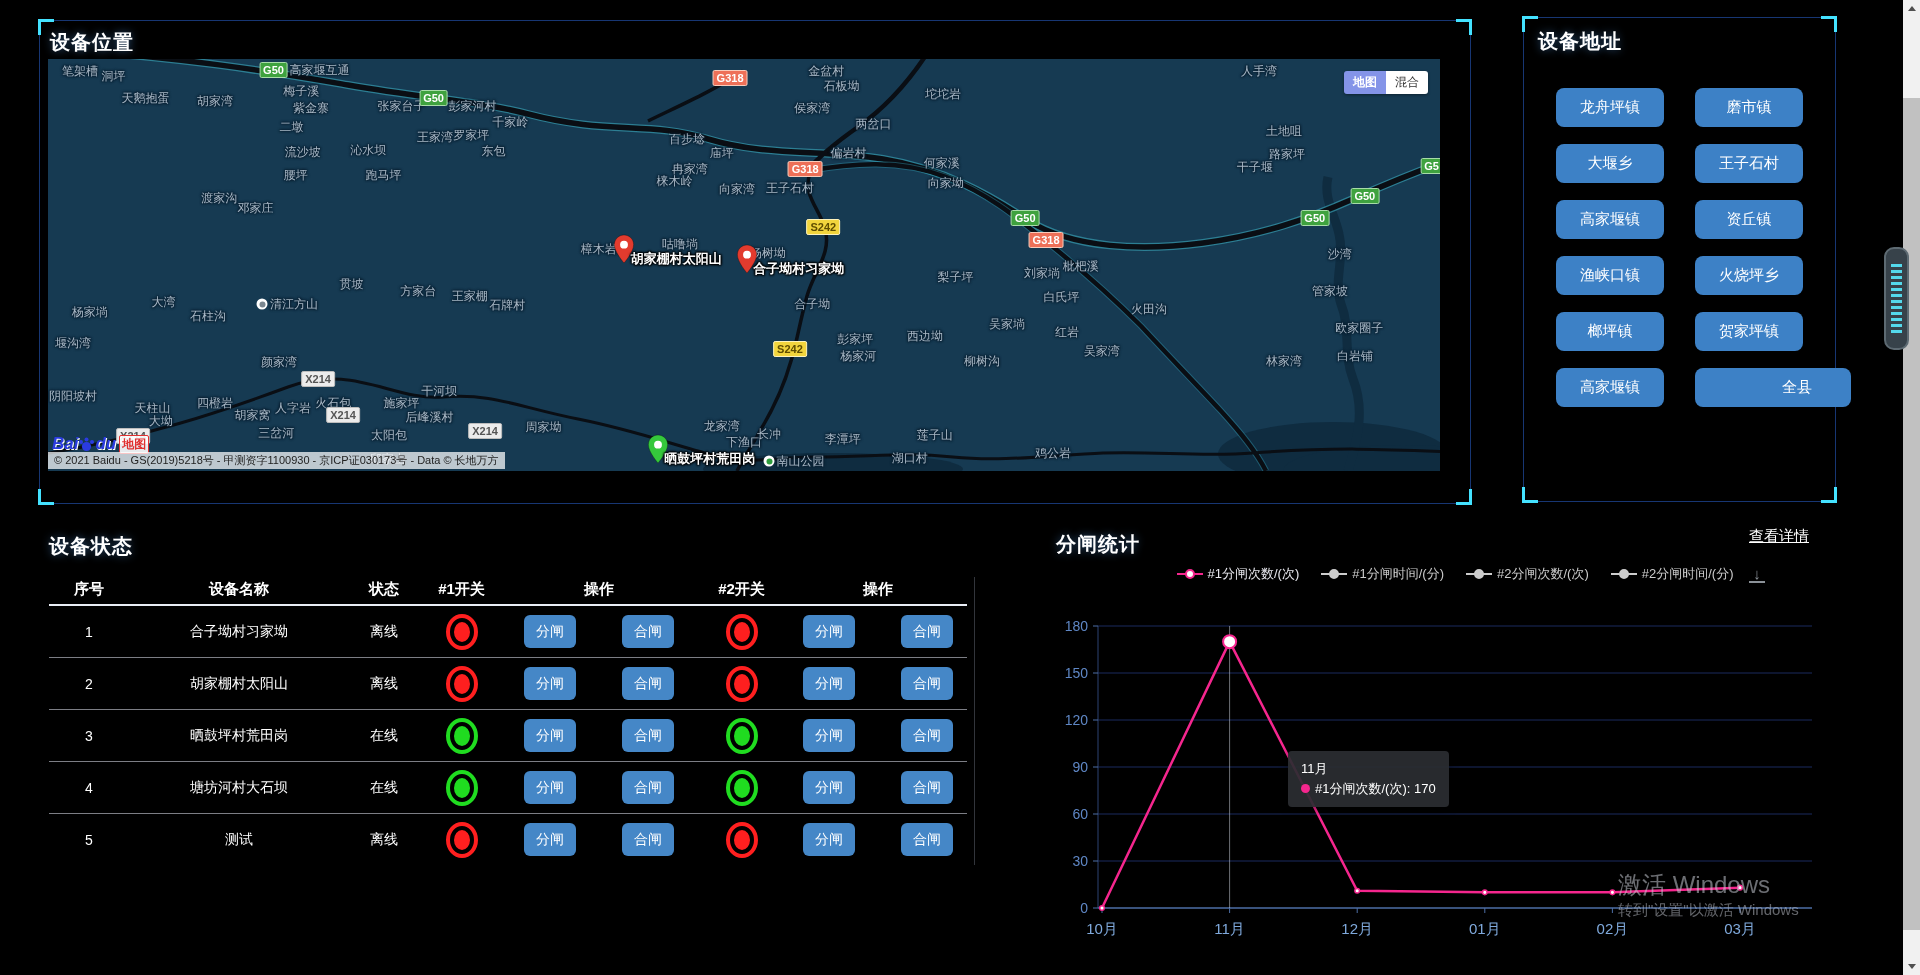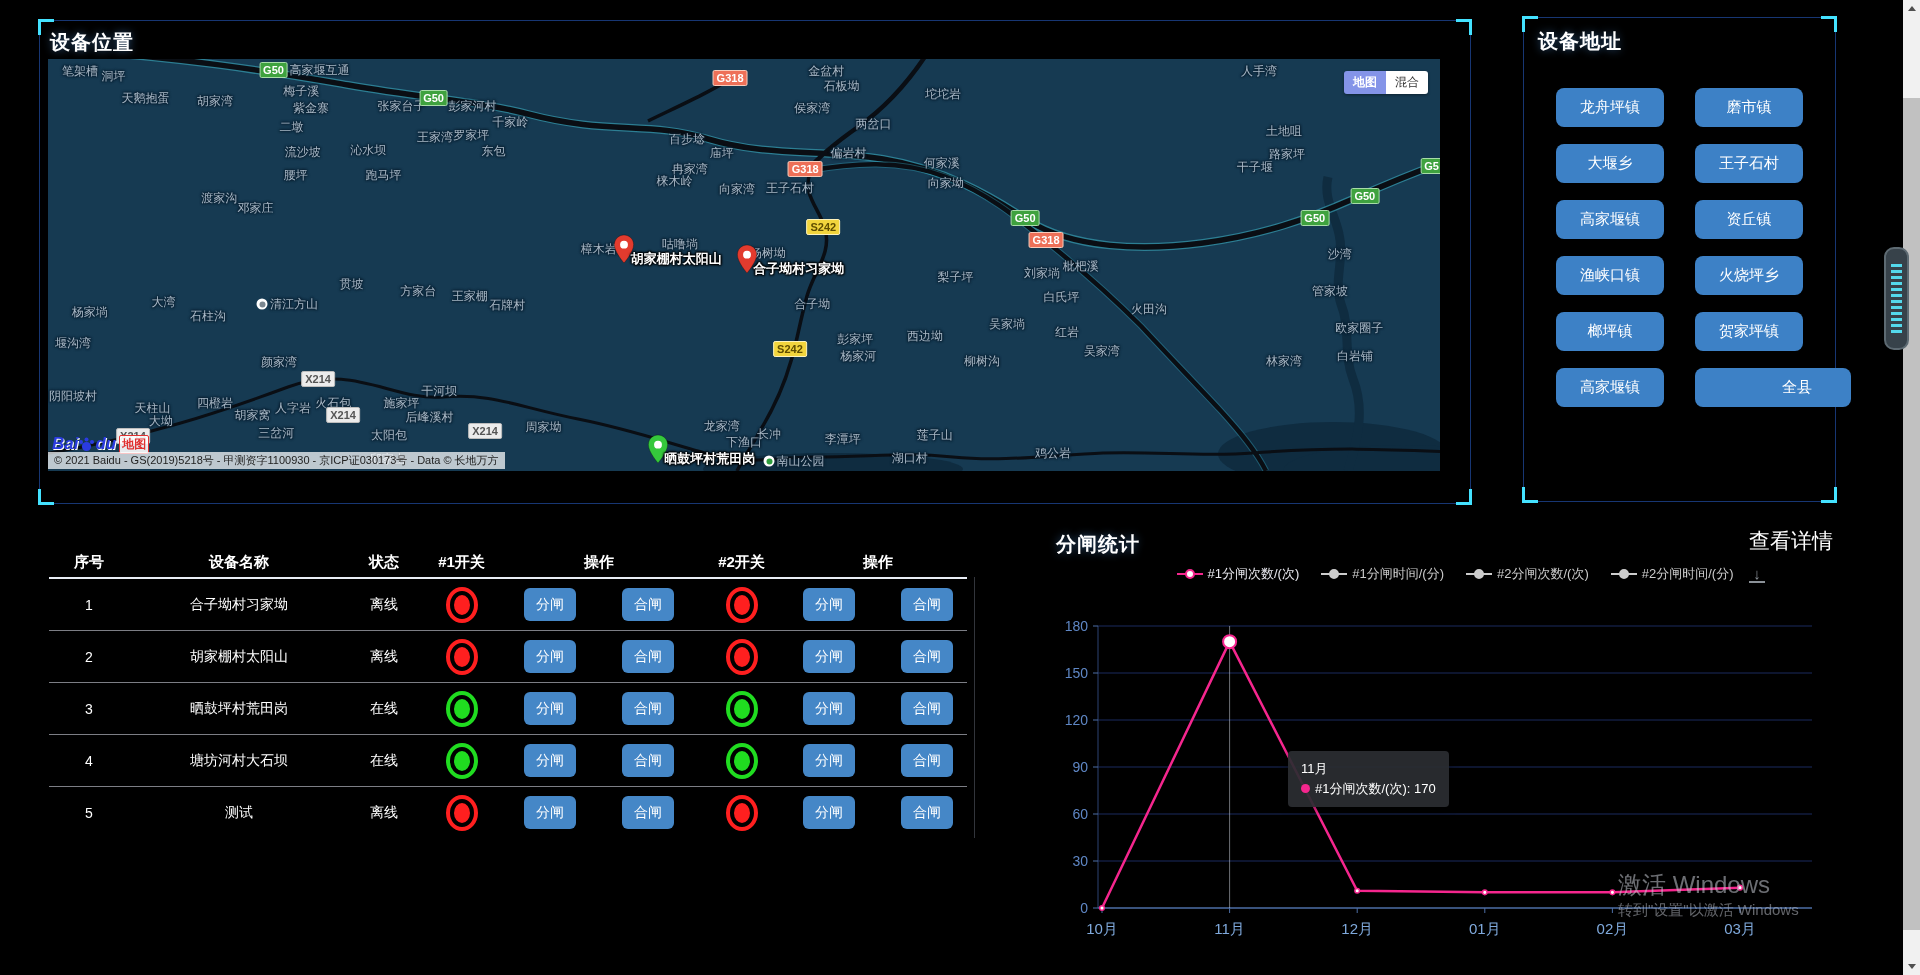--- a/index.html
+++ b/index.html
@@ -50,21 +50,21 @@
   .trow{height:51px;font-size:14px;text-align:center;border-bottom:1px solid rgba(225,230,242,.55);}
   .trow:last-child{border-bottom:none;}
   .dot{width:24px;height:28px;border-radius:50%;border:4px solid var(--c);position:relative;margin:0 auto;}
   .dot::after{content:"";position:absolute;inset:4px;border-radius:50%;background:var(--c);}
   .ops{display:flex;justify-content:center;gap:46px;}
   .op-btn{width:52px;height:33px;background:#4587c7;border:none;border-radius:6px;color:#fff;font-size:14px;cursor:pointer;font-family:inherit;}
   #tbl-vline{position:absolute;right:-8px;top:44px;bottom:0;width:1px;background:rgba(200,212,235,.25);}
 
   
   #chart-title{position:absolute;left:1056px;top:531px;}
-  #view-details{position:absolute;left:1749px;top:527px;font-size:21px;color:#fff;cursor:pointer;}
+  #view-details{position:absolute;left:1749px;top:527px;font-size:15px;color:#fff;cursor:pointer;text-decoration:underline;}
   #dl-icon{position:absolute;left:1749px;top:566px;width:16px;text-align:center;color:#8b9198;font-size:15px;font-weight:bold;
     border-bottom:2px solid #8b9198;line-height:15px;cursor:pointer;}
   #legend{position:absolute;left:1098px;top:565px;width:714px;display:flex;justify-content:center;gap:22px;}
   .lg-item{display:flex;align-items:center;gap:5px;font-size:13px;cursor:pointer;white-space:nowrap;}
   .lg-mark{position:relative;width:26px;height:10px;}
   .lg-mark i{position:absolute;left:0;right:0;top:4px;height:2px;}
   .lg-mark b{position:absolute;left:8px;top:0;width:6px;height:6px;border-radius:50%;border:2px solid;}
   #chart-wrap{position:absolute;left:1040px;top:620px;width:800px;height:330px;}
   #tooltip{position:absolute;left:1288px;top:751px;background:rgba(43,45,49,.93);border-radius:4px;padding:8px 13px;
     font-size:13px;line-height:1.55;z-index:5;box-shadow:0 2px 8px rgba(0,0,0,.4);white-space:nowrap;}
@@ -263,20 +263,21 @@
       <div class="addr-btn" style="left: 171px; top: 182px; text-align: right;">资丘镇</div>
       <div class="addr-btn" style="left: 32px; top: 238px;">渔峡口镇</div>
       <div class="addr-btn" style="left: 171px; top: 238px;">火烧坪乡</div>
       <div class="addr-btn" style="left: 32px; top: 294px;">榔坪镇</div>
       <div class="addr-btn" style="left: 171px; top: 294px;">贺家坪镇</div>
       <div class="addr-btn" style="left: 32px; top: 350px;">高家堰镇</div>
       <div class="addr-btn" style="left: 171px; top: 350px; padding-left: 48px;">全县</div>
     </div>
 
   <div id="status-sec">
+    <div class="sec-title">设备状态</div>
     <div id="thead" class="tgrid">
         <span>序号</span>
         <span>设备名称</span>
         <span>状态</span>
         <span>#1开关</span>
         <span>操作</span>
         <span>#2开关</span>
         <span>操作</span>
       </div>
     <div id="tbody">

